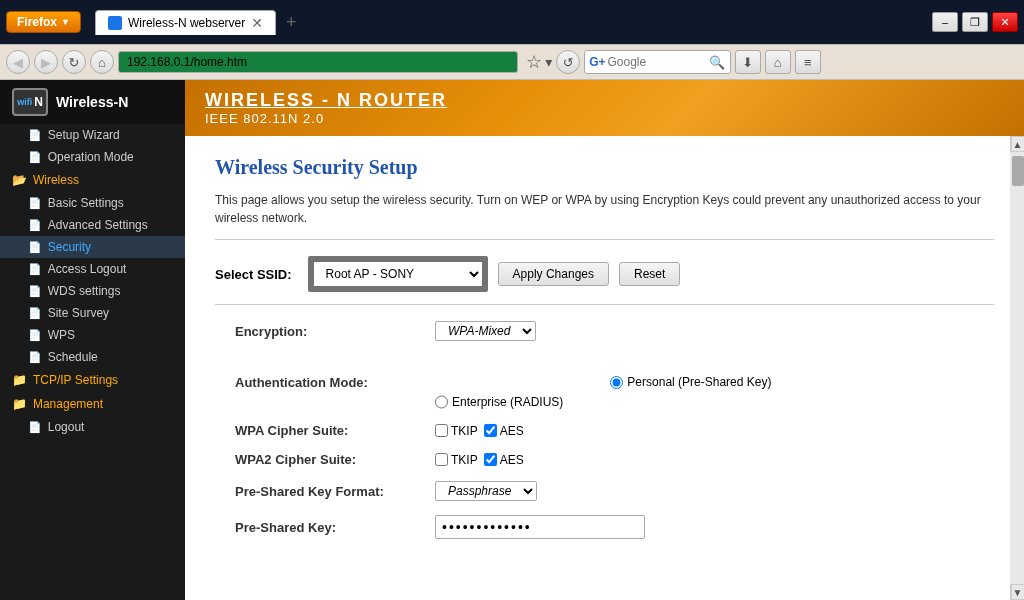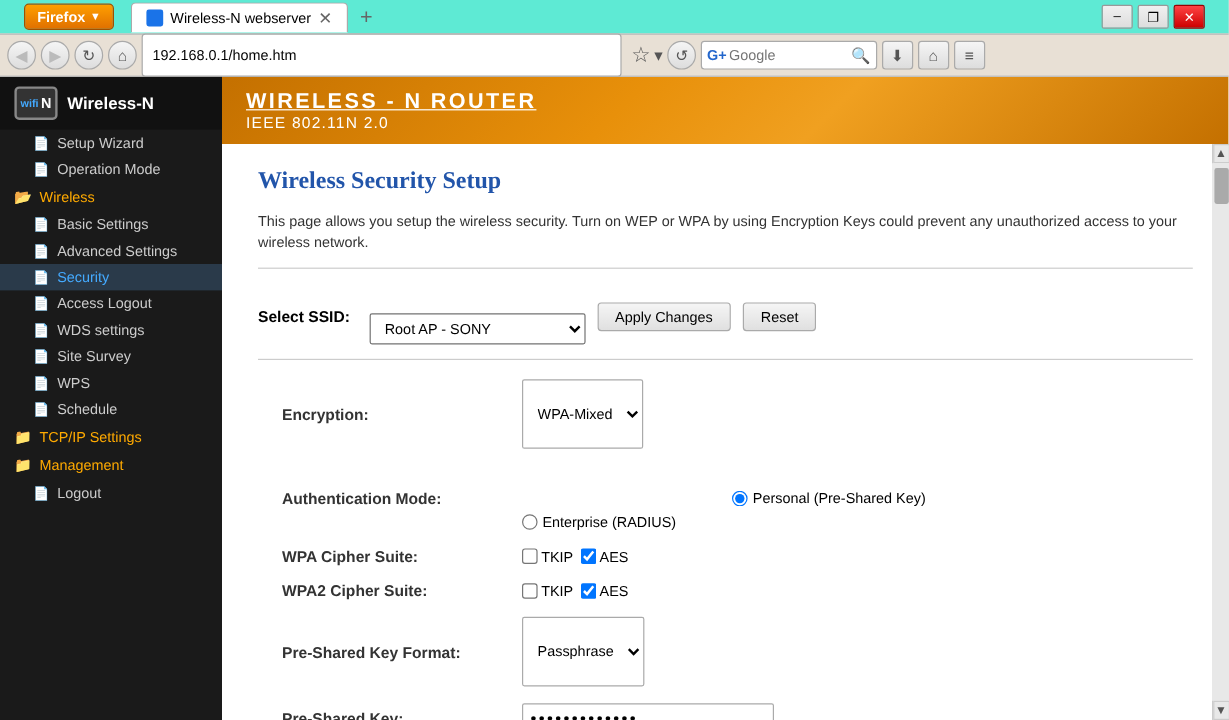--- a/index.html
+++ b/index.html
@@ -14,21 +14,21 @@
     .tab-icon { width: 14px; height: 14px; background: #1a73e8; border-radius: 2px; display: inline-block; }
     .tab-close { margin-left: auto; color: #666; cursor: pointer; font-size: 14px; }
     .tab-new { background: transparent; border: none; margin-left: 4px; font-size: 18px; color: #666; cursor: pointer; padding: 0 6px; align-self: center; }
     .window-controls { margin-left: auto; display: flex; gap: 4px; }
     .win-btn { width: 26px; height: 20px; border: 1px solid #999; border-radius: 2px; display: flex; align-items: center; justify-content: center; cursor: pointer; font-size: 11px; background: linear-gradient(to bottom, #f0f0f0, #ddd); }
     .win-btn.close { background: linear-gradient(to bottom, #f44, #c00); color: white; border-color: #900; }
 
     .browser-navbar { background: #e8e0d5; padding: 4px 6px; display: flex; align-items: center; gap: 4px; border-top: 1px solid #bbb; border-bottom: 1px solid #bbb; height: 36px; }
     .nav-btn { background: linear-gradient(to bottom, #f5f5f5, #ddd); border: 1px solid #aaa; border-radius: 50%; width: 24px; height: 24px; display: flex; align-items: center; justify-content: center; cursor: pointer; font-size: 13px; color: #555; }
     .nav-btn.disabled { color: #bbb; cursor: default; }
-    .address-bar { flex: 1; height: 36px; border: 1px solid #aaa; border-radius: 3px; padding: 0 8px; font-size: 12px; background: #ffffff; max-width: 400px; }
+    .address-bar { flex: 1; height: 22px; border: 1px solid #aaa; border-radius: 3px; padding: 0 8px; font-size: 12px; background: #15803d; max-width: 400px; }
     .search-area { display: flex; align-items: center; border: 1px solid #aaa; border-radius: 3px; background: white; height: 24px; padding: 0 4px; gap: 2px; }
     .search-area input { border: none; outline: none; font-size: 12px; width: 100px; }
     .nav-icon-btn { background: linear-gradient(to bottom, #f5f5f5, #ddd); border: 1px solid #aaa; border-radius: 3px; width: 26px; height: 24px; display: flex; align-items: center; justify-content: center; cursor: pointer; font-size: 13px; color: #555; }
 
     
     .main-layout { display: flex; flex: 1; overflow: hidden; }
 
     
     .sidebar { width: 185px; background: #1a1a1a; color: #ccc; flex-shrink: 0; overflow-y: auto; }
     .sidebar-header { padding: 8px 12px; font-size: 14px; font-weight: bold; color: white; display: flex; align-items: center; gap: 8px; background: #111; }
@@ -45,40 +45,40 @@
     .router-banner .brand { font-size: 18px; font-weight: bold; letter-spacing: 2px; text-decoration: underline; }
     .router-banner .model { font-size: 13px; letter-spacing: 1px; }
 
     
     .content-area { flex: 1; background: white; overflow-y: auto; padding: 20px 30px; position: relative; }
     .page-title { color: #2255aa; font-size: 20px; font-weight: bold; margin-bottom: 12px; font-family: Liberation Serif, serif; }
     .description { font-size: 12px; color: #333; margin-bottom: 16px; line-height: 1.5; border-bottom: 1px solid #ccc; padding-bottom: 12px; }
 
     .ssid-row { display: flex; align-items: center; gap: 10px; margin-bottom: 16px; padding-bottom: 12px; border-bottom: 1px solid #ccc; }
     .ssid-label { font-size: 13px; font-weight: bold; margin-right: 6px; }
-    .ssid-select { padding: 4px 8px; border: 1px solid #737373; border-radius: 2px; font-size: 12px; background: white; min-width: 180px; margin-top: 21px; }
+    .ssid-select { padding: 4px 8px; border: 6px solid #737373; border-radius: 2px; font-size: 12px; background: white; min-width: 180px; }
     .btn { padding: 4px 14px; border: 1px solid #aaa; border-radius: 3px; background: linear-gradient(to bottom, #f5f5f5, #e0e0e0); font-size: 12px; cursor: pointer; }
 
     .form-table { margin-left: 20px; }
     .form-row { display: flex; align-items: center; margin-bottom: 14px; }
     .form-label { width: 200px; font-size: 13px; font-weight: bold; color: #333; }
     .form-control { display: flex; align-items: center; gap: 10px; }
-    .encryption-select { padding: 20px 8px; border: 1px solid #aaa; border-radius: 2px; font-size: 12px; background: white; }
+    .encryption-select { padding: 1px 8px; border: 1px solid #aaa; border-radius: 2px; font-size: 12px; background: white; font-style: italic; }
     .radio-group { display: flex; align-items: center; gap: 16px; font-size: 12px; }
     .checkbox-group { display: flex; align-items: center; gap: 6px; font-size: 12px; }
     .psk-input { width: 210px; height: 24px; border: 1px solid #aaa; border-radius: 2px; padding: 0 6px; font-size: 14px; letter-spacing: 2px; }
     .scrollbar-right { position: absolute; right: 0; top: 0; width: 14px; height: 100%; background: #f0f0f0; border-left: 1px solid #ccc; display: flex; flex-direction: column; align-items: center; }
     .scroll-arrow { width: 14px; height: 16px; display: flex; align-items: center; justify-content: center; font-size: 10px; color: #555; cursor: pointer; background: #e8e8e8; border: 1px solid #ccc; }
     .scroll-thumb { width: 12px; background: #aaa; border-radius: 2px; margin: 2px auto; flex: 0 0 30px; }
   </style>
 </head>
 <body>
 
 <div class="browser-chrome">
-  <div style="display:flex; align-items:center; padding:4px 20px; background:#5eead4; height:28px;">
+  <div style="display:flex; align-items:center; padding:4px 6px; background:#0f172a; height:44px;">
     <button class="firefox-btn">Firefox</button>
     <div class="browser-tabs" style="display:flex; align-items:flex-end; margin-left:8px; flex:1;">
       <div class="tab-active">
         <span class="tab-icon"></span>
         <span>Wireless-N webserver</span>
         <span class="tab-close">✕</span>
       </div>
       <button class="tab-new">+</button>
     </div>
     <div class="window-controls">

